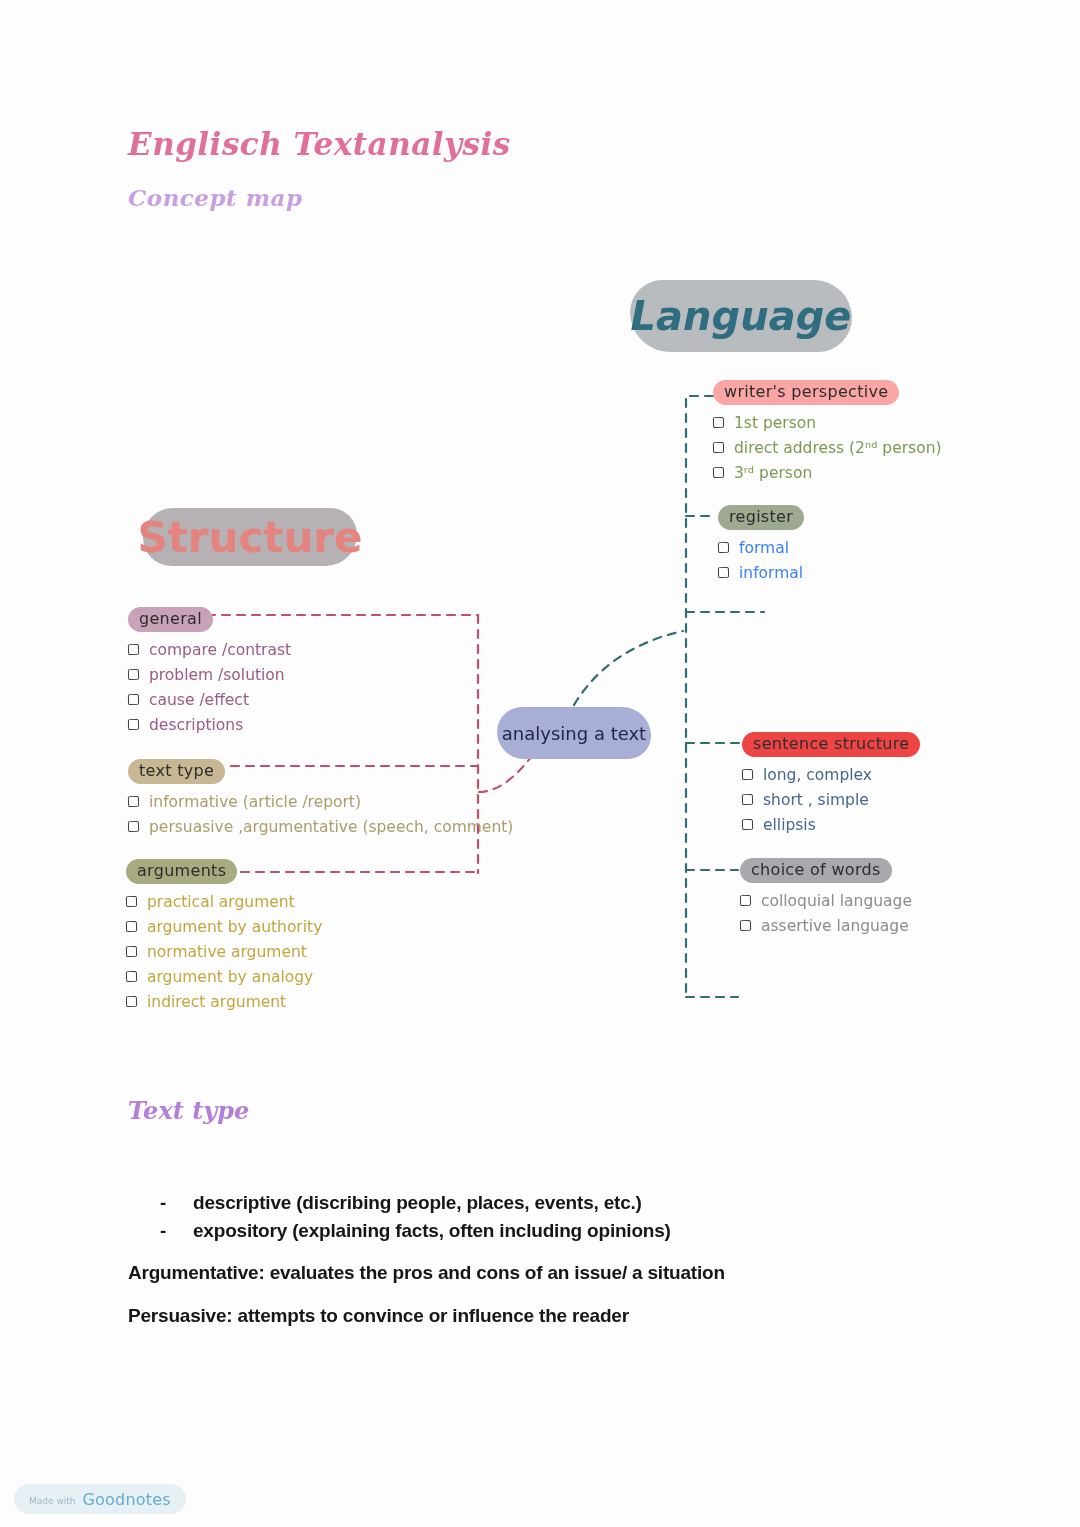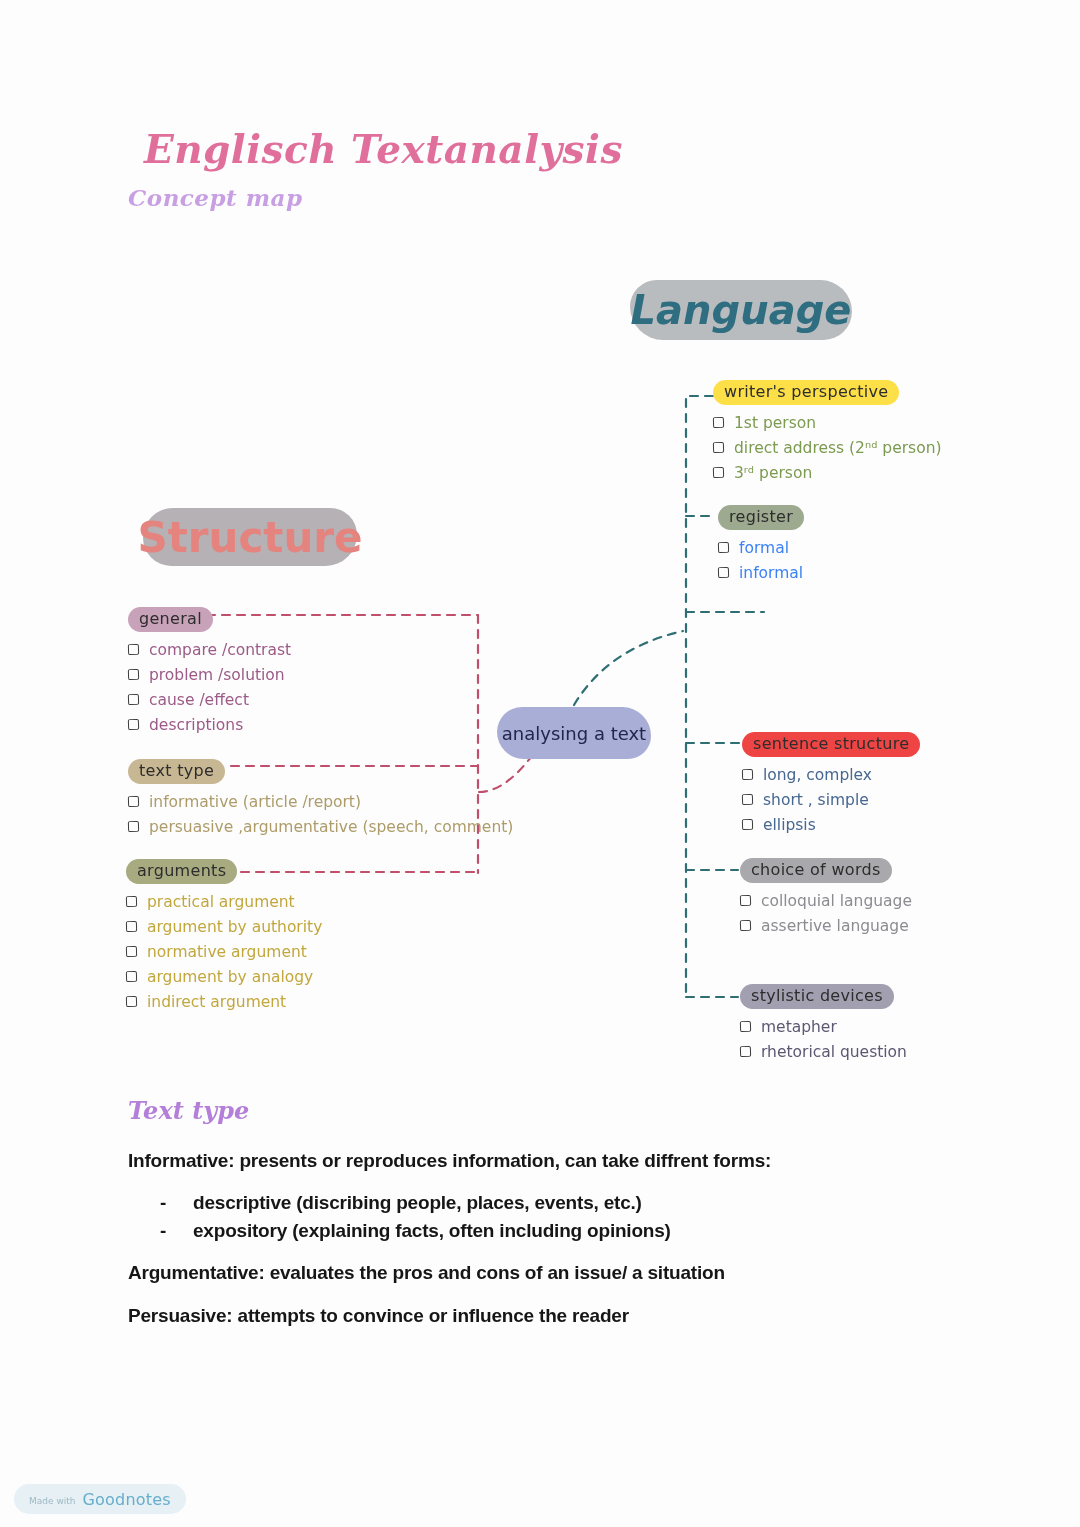--- a/index.html
+++ b/index.html
@@ -3,36 +3,36 @@
 <meta charset="utf-8">
 <style>
   html,body { margin:0; padding:0; background:#e9e9e9; }
   .page {
     position:relative; width:1080px; height:1527px; margin:0 auto;
     background:#fdfdfe; overflow:hidden;
     font-family:"DejaVu Sans", sans-serif;
   }
   
   .doc-title {
-    position:absolute; left:144px; top:126px;
+    position:absolute; left:128px; top:126px;
     font-family:"DejaVu Serif", serif; font-style:italic; font-weight:bold;
-    font-size:39px; color:#e06f9b; letter-spacing:0.5px;
+    font-size:31px; color:#e06f9b; letter-spacing:0.5px;
   }
   .doc-subtitle {
     position:absolute; left:128px; top:184px;
     font-family:"DejaVu Serif", serif; font-style:italic; font-weight:bold;
     font-size:23px; color:#c89fe2; letter-spacing:0.5px;
   }
   
   .bubble {
     position:absolute; display:flex; align-items:center; justify-content:center;
     border-radius:32px; font-weight:bold;
   }
   .bubble-language {
-    left:630px; top:280px; width:222px; height:60px;
+    left:630px; top:280px; width:222px; height:72px;
     background:#b9bcbe; color:#2f6d80; font-size:40px; font-style:italic;
     border-radius:34px 40px 36px 42px;
   }
   .bubble-structure {
     left:143px; top:508px; width:214px; height:58px;
     background:#b5b1b4; color:#e5837e; font-size:42px;
     border-radius:38px 34px 40px 36px;
   }
   .bubble-center {
     left:497px; top:707px; width:154px; height:52px;
@@ -51,21 +51,21 @@
     font-size:16px; color:#2d2d2d; letter-spacing:0.3px; white-space:nowrap;
   }
   .items { margin-top:5px; }
   .item { display:flex; align-items:center; height:25px; font-size:15.5px; white-space:nowrap; }
   .cb {
     width:9px; height:9px; border:1.7px solid #3b3b3b; border-radius:2px;
     margin-right:10px; flex:none; transform:rotate(-2deg); background:transparent;
   }
   
   .sec-writers   { left:713px; top:380px; }
-  .sec-writers   .chip { background:#fde047; }
+  .sec-writers   .chip { background:#fca5a5; }
   .sec-writers   .item { color:#7c9a50; }
   .sec-register  { left:718px; top:505px; }
   .sec-register  .chip { background:#9daa90; }
   .sec-register  .item { color:#3b82f6; }
   .sec-tone      { left:766px; top:606px; }
   .sec-tone      .chip { background:#b2b6ba; }
   .sec-tone      .item { color:#3e85a8; }
   .sec-sentence  { left:742px; top:732px; }
   .sec-sentence  .chip { background:#ef4444; }
   .sec-sentence  .item { color:#46678f; }
@@ -197,33 +197,20 @@
           <span class="cb"></span>
           <span>colloquial language</span>
         </div>
       <div class="item">
           <span class="cb"></span>
           <span>assertive language</span>
         </div>
     </div>
   </div>
 
-  <div class="sec sec-stylistic">
-    <span class="chip">stylistic devices</span>
-    <div class="items">
-      <div class="item">
-          <span class="cb"></span>
-          <span>metapher</span>
-        </div>
-      <div class="item">
-          <span class="cb"></span>
-          <span>rhetorical question</span>
-        </div>
-    </div>
-  </div>
 
   <div class="sec sec-general">
     <span class="chip">general</span>
     <div class="items">
       <div class="item">
           <span class="cb"></span>
           <span>compare /contrast</span>
         </div>
       <div class="item">
           <span class="cb"></span>
@@ -274,21 +261,20 @@
           <span>argument by analogy</span>
         </div>
       <div class="item">
           <span class="cb"></span>
           <span>indirect argument</span>
         </div>
     </div>
   </div>
 
   <div class="notes-heading">Text type</div>
-  <div class="note-line note-p1">Informative: presents or reproduces information, can take diffrent forms:</div>
   <div class="note-line note-b1">
     <span class="dash">-</span><span>descriptive (discribing people, places, events, etc.)</span>
   </div>
   <div class="note-line note-b2">
     <span class="dash">-</span><span>expository (explaining facts, often including opinions)</span>
   </div>
   <div class="note-line note-p2">Argumentative: evaluates the pros and cons of an issue/ a situation</div>
   <div class="note-line note-p3">Persuasive: attempts to convince or influence the reader</div>
 
   <div class="goodnotes">

